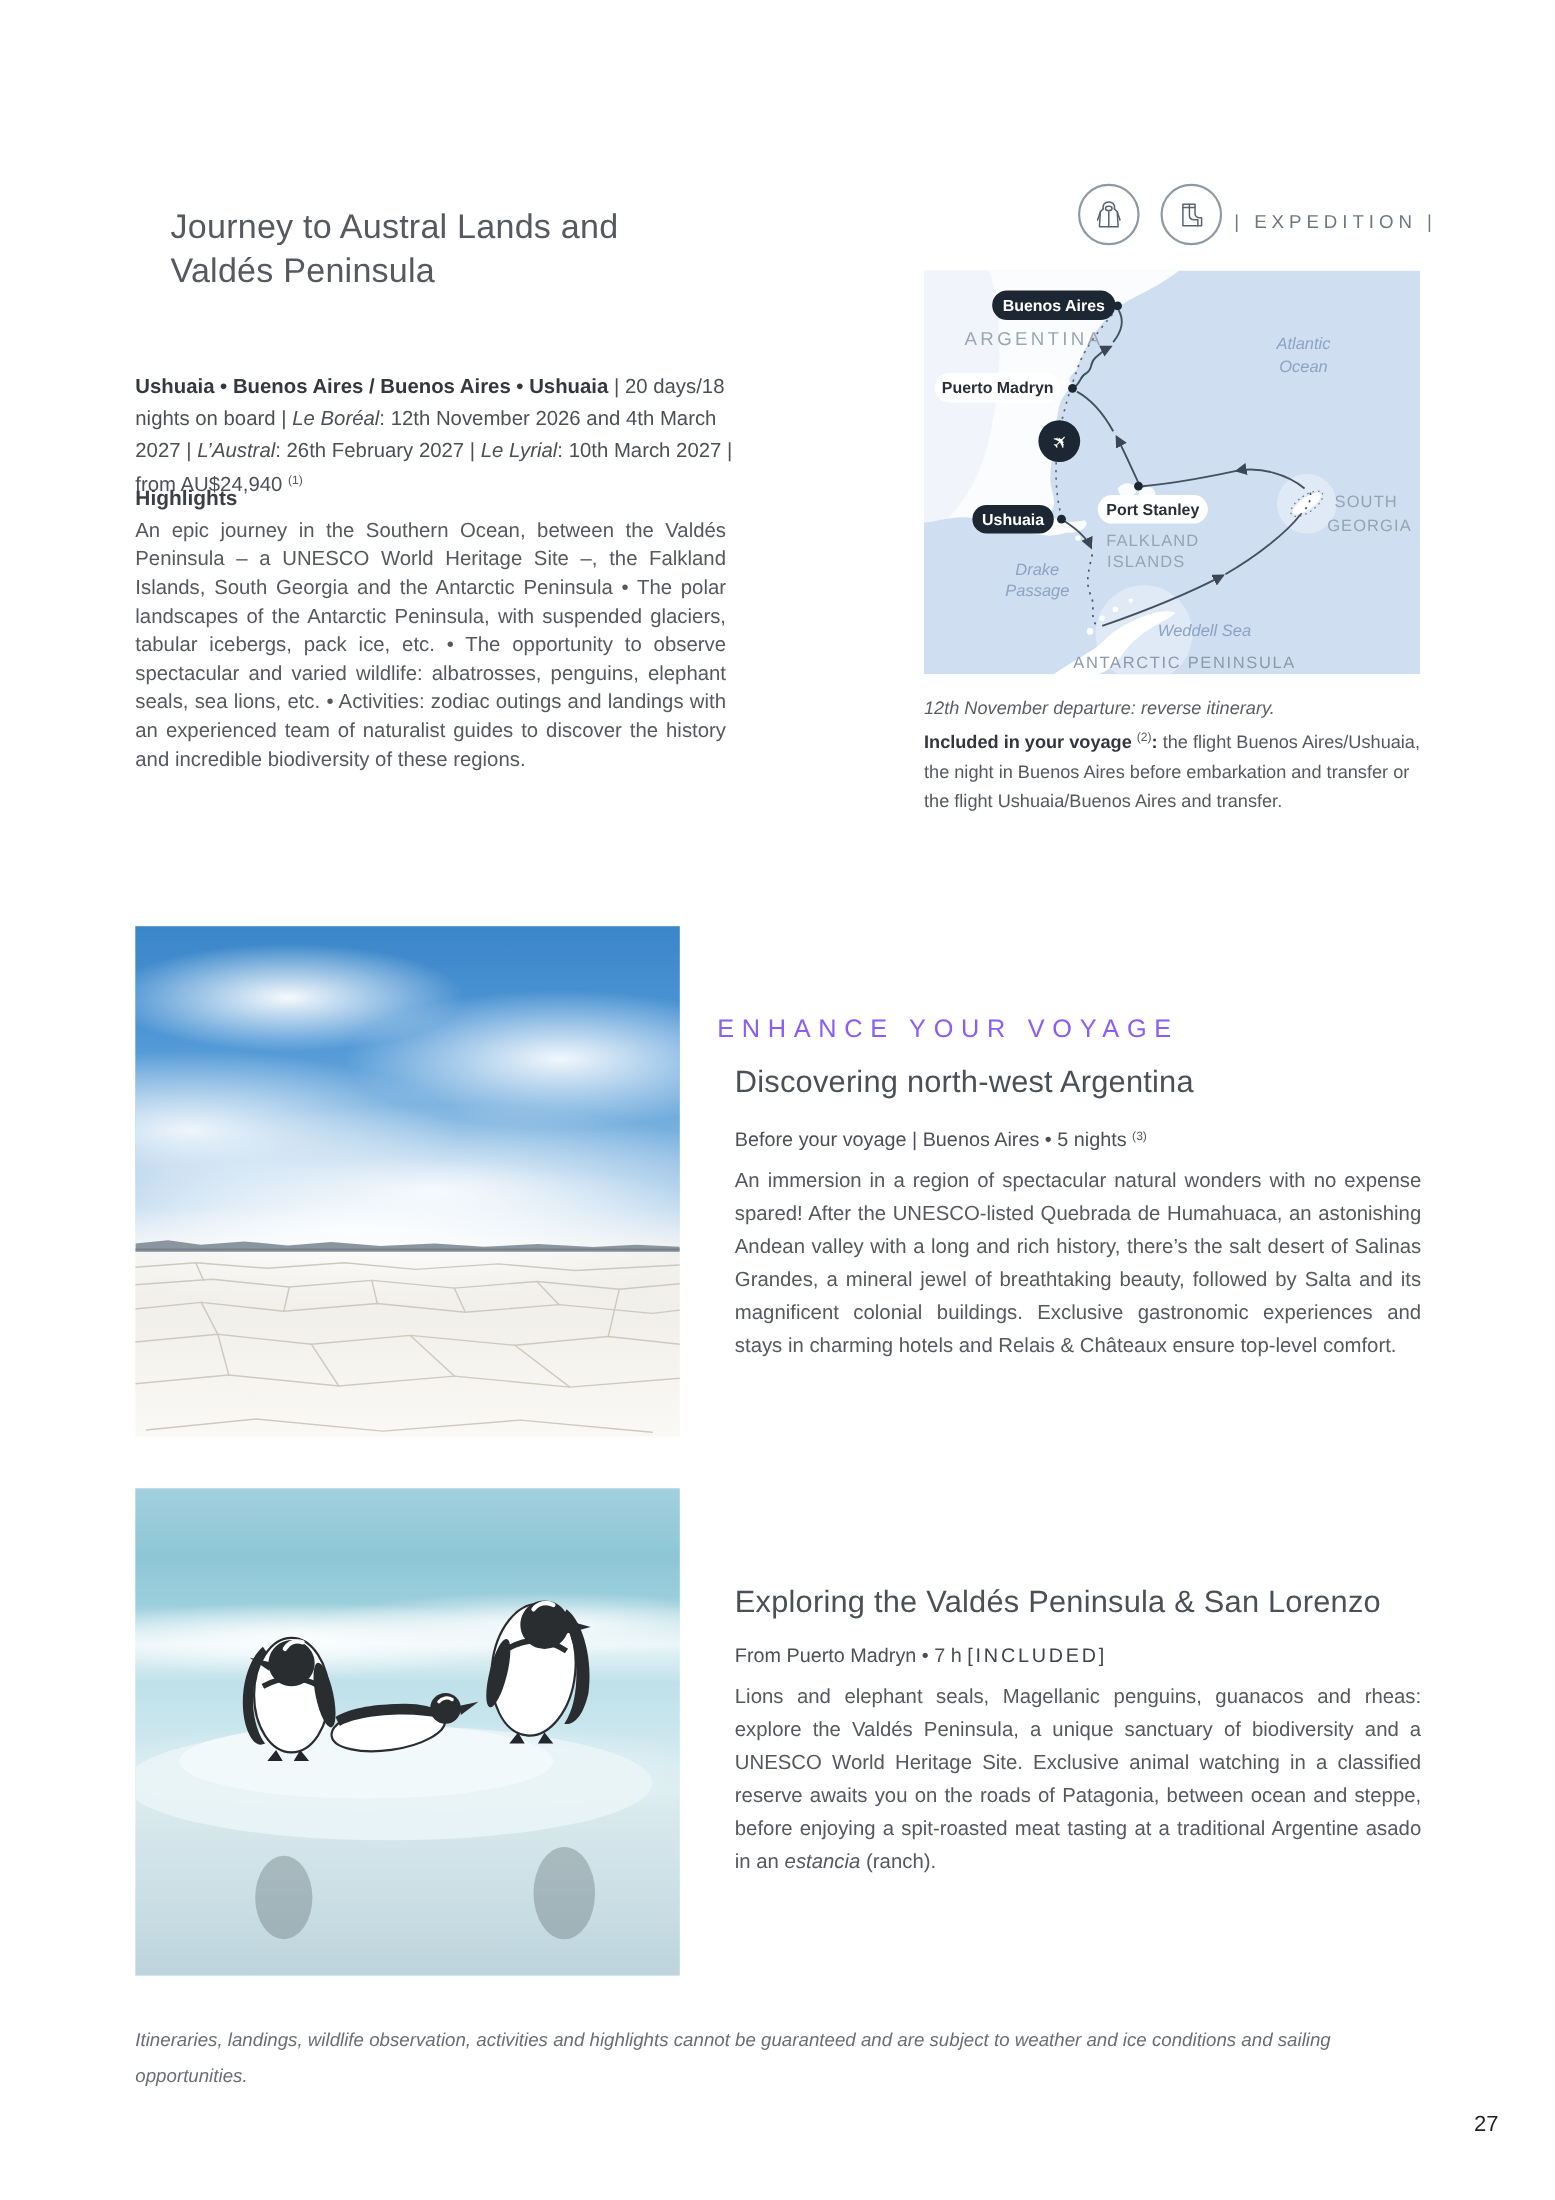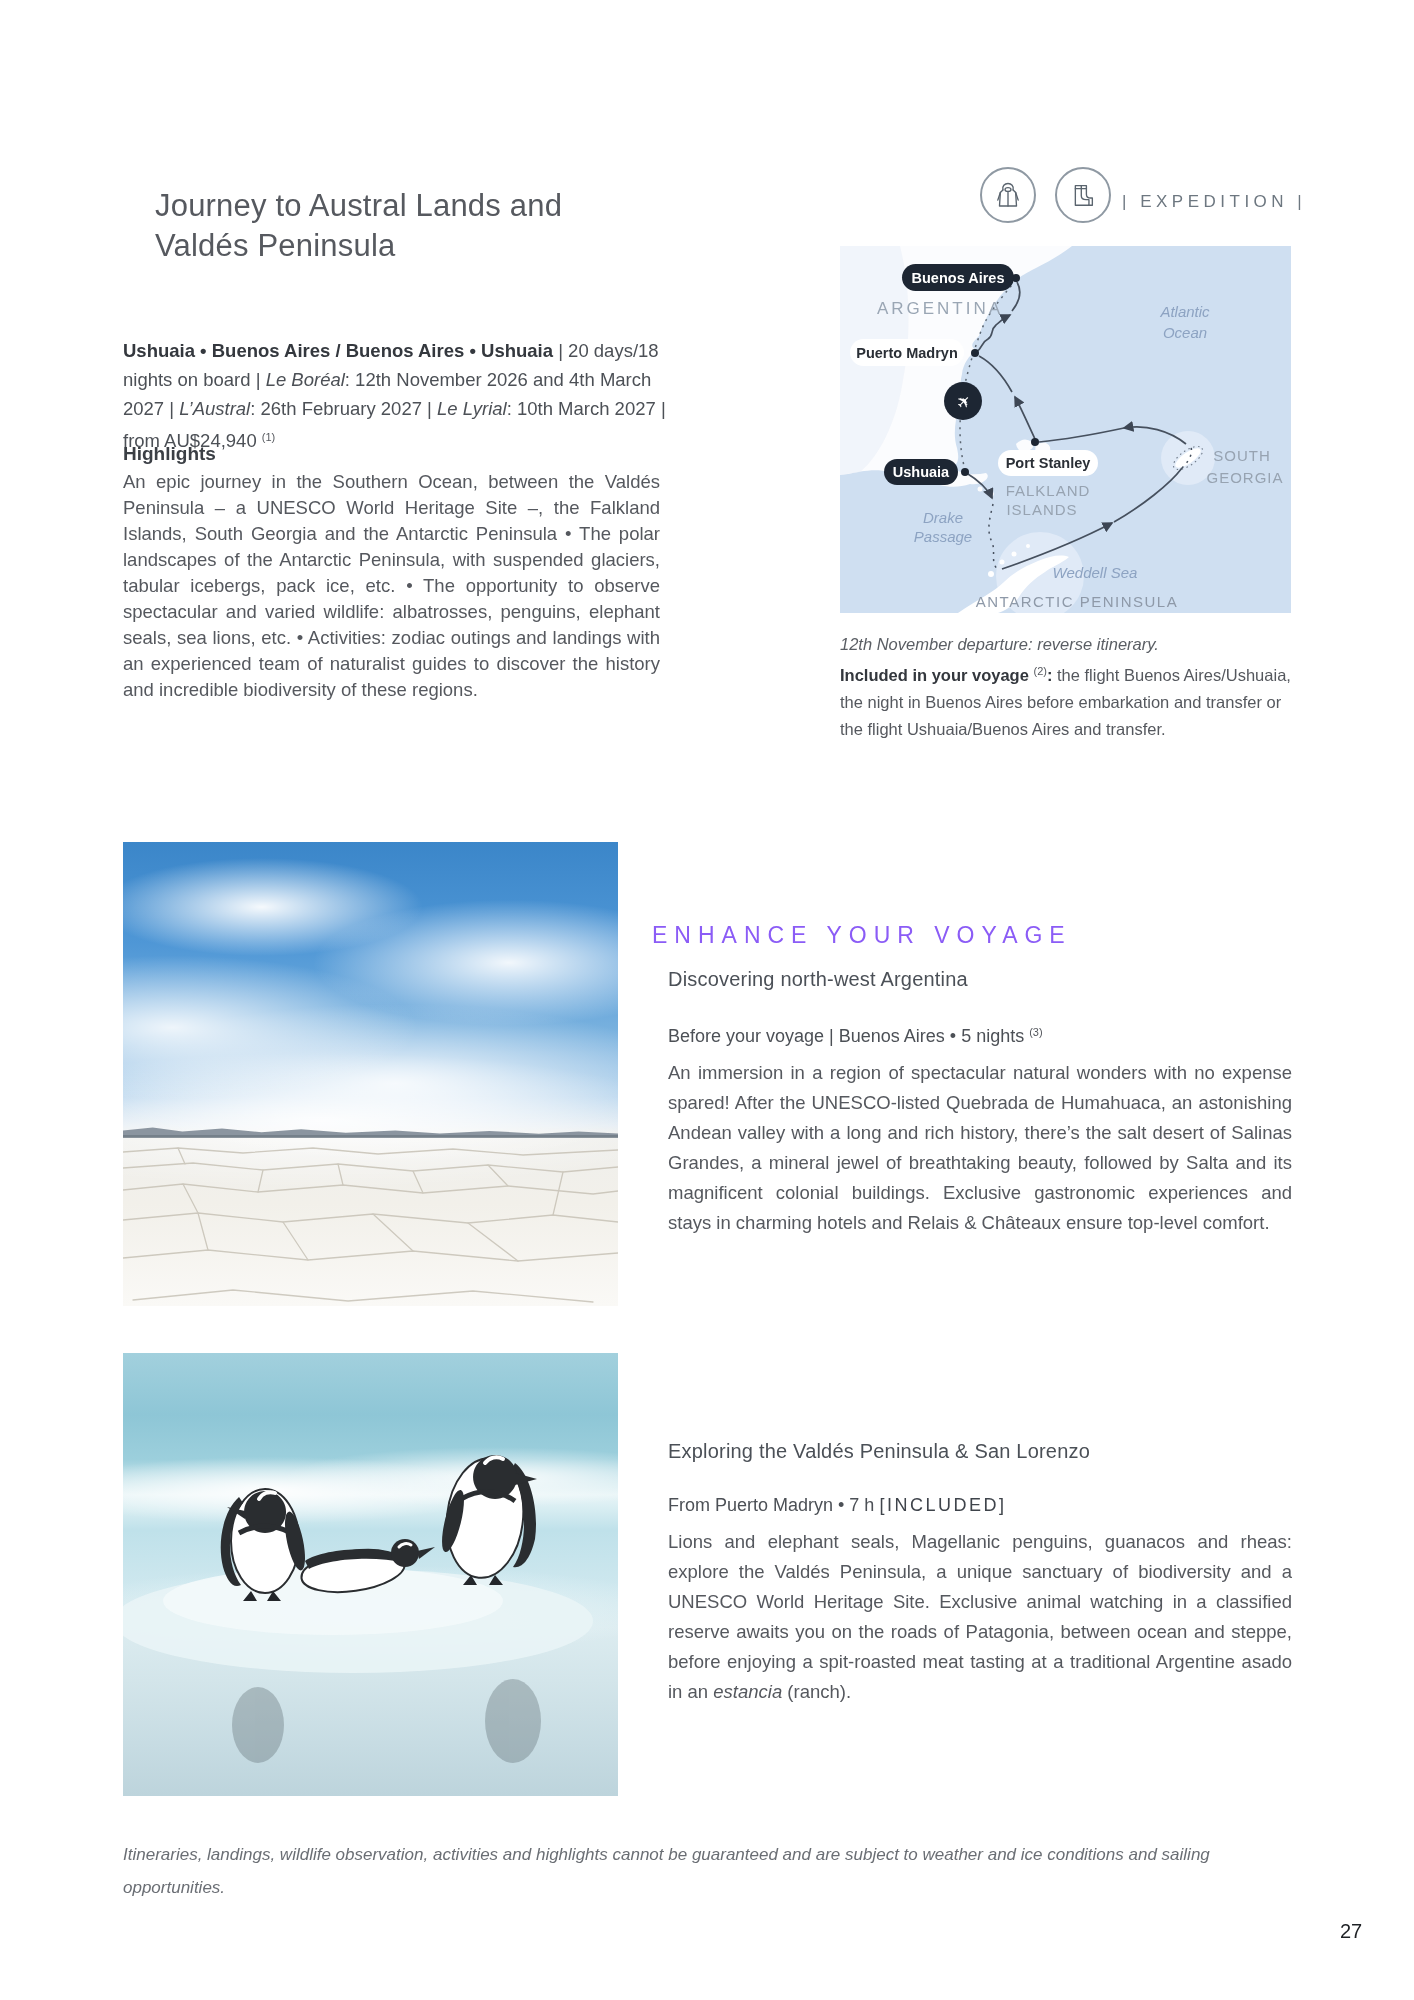--- a/index.html
+++ b/index.html
@@ -43,21 +43,21 @@
     clip-path:polygon(0 100%,0 45%,6% 20%,12% 55%,20% 30%,28% 60%,36% 35%,45% 65%,55% 45%,64% 70%,74% 50%,84% 72%,92% 55%,100% 70%,100% 100%);}
   .horizonline{position:absolute;left:0;top:293px;width:495px;height:3px;background:#6f7b85;opacity:.8;}
   .photo2{left:123px;top:1353px;width:495px;height:443px;
     background:
       radial-gradient(ellipse 300px 45px at 30% 31%, rgba(255,255,255,.95), rgba(255,255,255,0) 75%),
       radial-gradient(ellipse 280px 40px at 75% 28%, rgba(255,255,255,.9), rgba(255,255,255,0) 75%),
       radial-gradient(ellipse 420px 60px at 50% 58%, rgba(240,250,252,.85), rgba(240,250,252,0) 75%),
       linear-gradient(180deg,#a2d0dd 0%,#8ec6d6 14%,#9ccfdc 24%,#e8f5f7 32%,#bfe1ea 40%,#cde7ee 52%,#dcecf0 62%,#d3e5ea 74%,#c7dce3 88%,#bdd4dc 100%);}
   
   .kicker{left:652px;top:922px;font-size:23px;letter-spacing:7px;color:#8b5cf6;font-weight:400;}
-  .sec-title{font-size:20px;font-weight:300;color:#4b5057;letter-spacing:.2px;white-space:nowrap;}
+  .sec-title{font-size:28px;font-weight:300;color:#4b5057;letter-spacing:.2px;white-space:nowrap;}
   .enh-title{left:668px;top:968px;}
   .meta{font-size:18px;color:#4c5056;}
   .enh-meta{left:668px;top:1026px;}
   .enh-body{left:668px;top:1058px;width:624px;font-size:18.5px;line-height:30px;text-align:justify;color:#55585e;}
   .exc-title{left:668px;top:1440px;}
   .exc-meta{left:668px;top:1495px;}
   .exc-body{left:668px;top:1527px;width:624px;font-size:18.5px;line-height:30px;text-align:justify;color:#55585e;}
   .inc-tag{letter-spacing:2.5px;color:#3f444b;}
   
   .disclaimer{left:123px;top:1838px;width:1155px;font-size:17px;line-height:33px;font-style:italic;color:#6a6e74;}

